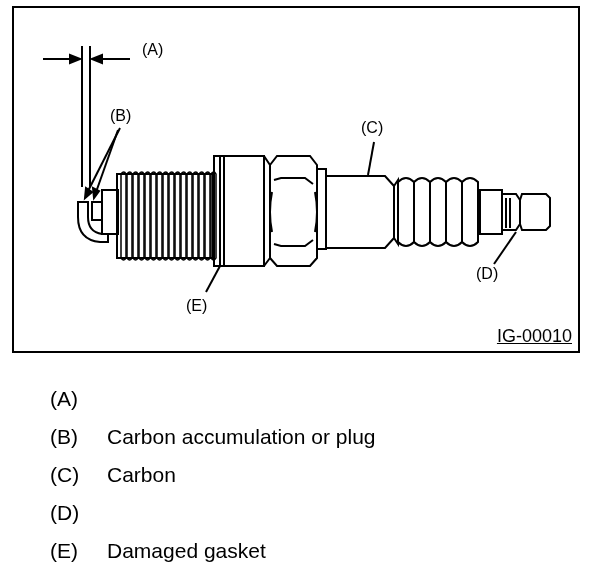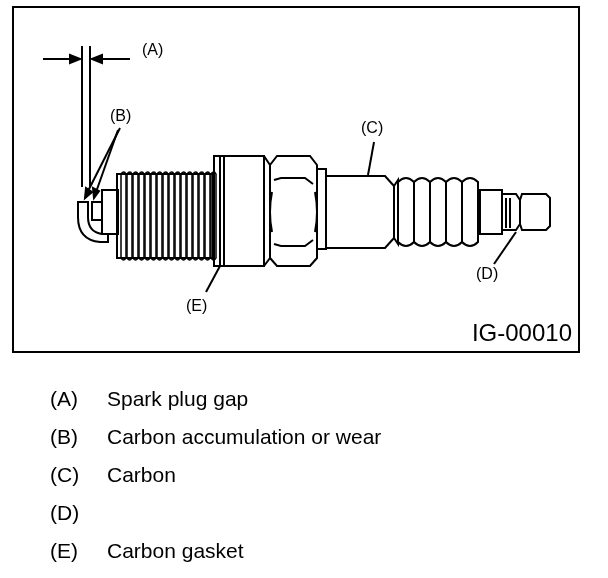--- a/index.html
+++ b/index.html
@@ -2,21 +2,21 @@
 <html><head>
 <meta charset="utf-8">
 <style>
   html, body { margin:0; padding:0; background:#ffffff; }
   body { width:608px; height:578px; position:relative; overflow:hidden;
          font-family:"Liberation Sans", sans-serif; color:#000; }
   #figure { position:absolute; left:12px; top:6px; width:568px; height:347px;
             border:2px solid #000; box-sizing:border-box; }
   #figure svg { position:absolute; left:0; top:0; }
   .callout { position:absolute; font-size:16px; line-height:16px; }
-  #fig-id { position:absolute; right:6px; bottom:4px; font-size:24px; }
+  #fig-id { position:absolute; right:6px; bottom:4px; font-size:18px;text-decoration:underline; }
   #legend { position:absolute; left:50px; top:380px; }
   .legend-row { display:flex; font-size:21px; height:38px; align-items:center; }
   .legend-key { width:57px; }
 </style>
 </head>
 <body>
 
 <div id="figure">
   <svg width="564" height="343" viewBox="12 6 564 343" fill="none" stroke="#000" stroke-width="2">
 
@@ -106,30 +106,29 @@
   <span class="callout" style="left:96px;top:100px">(B)</span>
   <span class="callout" style="left:347px;top:112px">(C)</span>
   <span class="callout" style="left:462px;top:258px">(D)</span>
   <span class="callout" style="left:172px;top:290px">(E)</span>
   <span id="fig-id">IG-00010</span>
 </div>
 
 <div id="legend">
   <div class="legend-row">
     <span class="legend-key">(A)</span>
-    <span>Spark plug gap</span>
   </div>
   <div class="legend-row">
     <span class="legend-key">(B)</span>
-    <span>Carbon accumulation or wear</span>
+    <span>Carbon accumulation or plug</span>
   </div>
   <div class="legend-row">
     <span class="legend-key">(C)</span>
     <span>Carbon</span>
   </div>
   <div class="legend-row">
     <span class="legend-key">(D)</span>
   </div>
   <div class="legend-row">
     <span class="legend-key">(E)</span>
-    <span>Carbon gasket</span>
+    <span>Damaged gasket</span>
   </div>
 </div>
 
 </body></html>

